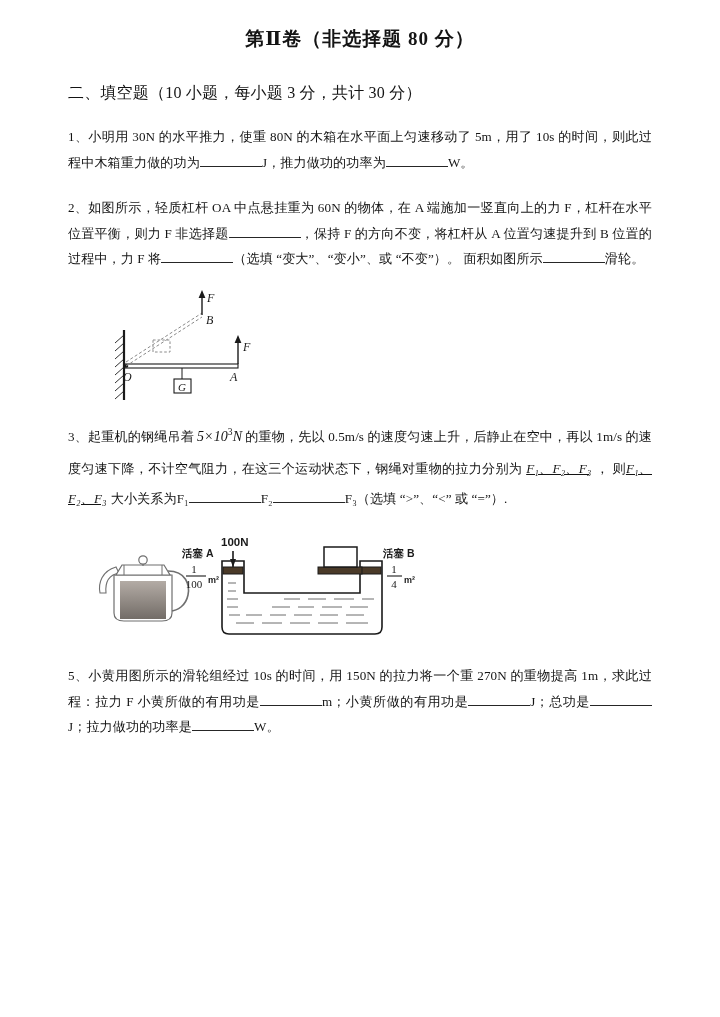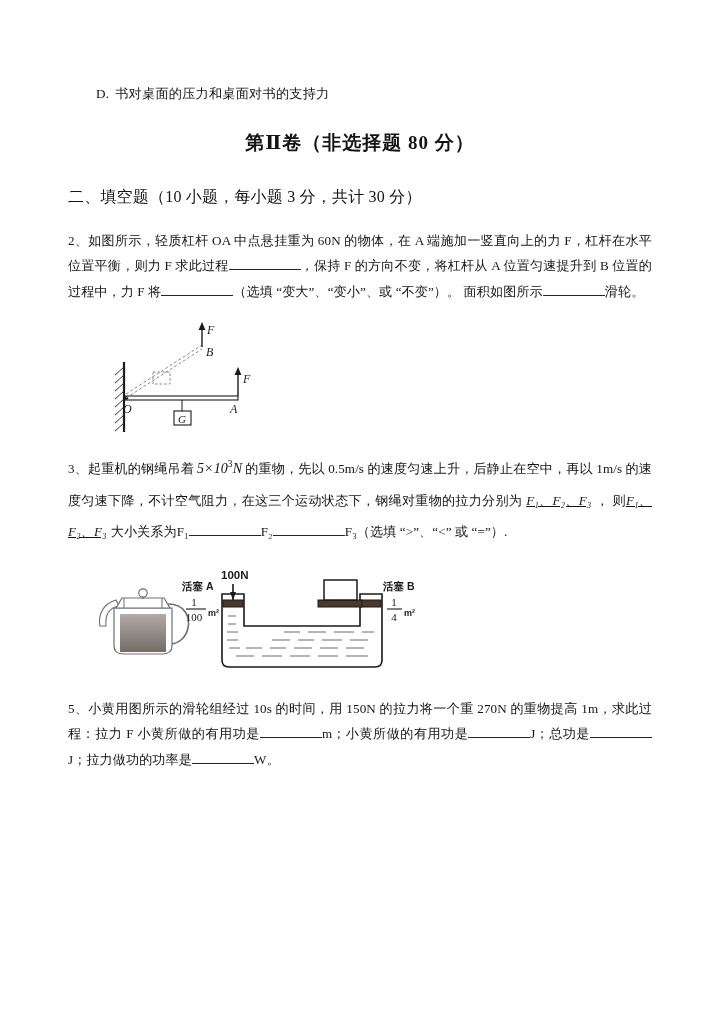--- a/index.html
+++ b/index.html
@@ -101,31 +101,31 @@
     height: 112px;
   }
   svg { display: block; }
 </style>
 </head>
 <body>
 
 <div class="page">
   <div class="content">
 
-    <div class="opt-d">
-      <span class="optlab">D.</span><span>书对桌面的压力和桌面对书的支持力</span>
-    </div>
 
     <div class="vol-title">第Ⅱ卷（非选择题   80 分）</div>
 
     <div class="section-head">二、填空题（10 小题，每小题 3 分，共计 30 分）</div>
 
-
     <div class="q">
-      <span>2、</span><span>如图所示，轻质杠杆 OA 中点悬挂重为 60N 的物体，在 A 端施加一竖直向上的力 F，杠杆在水平位</span><span>置平衡，则力 F 求此过程</span><span class="blank b-lg"></span><span>，保持 F 的方向不变，将杠杆从 A 位置匀速提升到 B 位置的过程中，</span><span>力 F 将</span><span class="blank b-lg"></span><span>（选填 “变大”、“变小”、或 “不变”）。 面积如图所示</span><span class="blank b-md"></span><span>滑轮。</span>
+      <span>1、</span><span>小明用 30N 的水平推力，使重 80N 的木箱在水平面上匀速移动了 5m，用了 10s 的时间，则此过程</span><span>中木箱重力做的功为</span><span class="blank b-md"></span><span>J，推力做功的功率为</span><span class="blank b-md"></span><span>W。</span>
+    </div>
+
+    <div class="q">
+      <span>2、</span><span>如图所示，轻质杠杆 OA 中点悬挂重为 60N 的物体，在 A 端施加一竖直向上的力 F，杠杆在水平位</span><span>置平衡，则力 F 非选择题</span><span class="blank b-lg"></span><span>，保持 F 的方向不变，将杠杆从 A 位置匀速提升到 B 位置的过程中，</span><span>力 F 将</span><span class="blank b-lg"></span><span>（选填 “变大”、“变小”、或 “不变”）。 面积如图所示</span><span class="blank b-md"></span><span>滑轮。</span>
     </div>
 
     <div class="fig-lever">
       <svg width="235" height="115" viewBox="0 0 235 115">
 
         <line x1="34" y1="44" x2="34" y2="114" stroke="#1a1a1a" stroke-width="2.2"></line>
         <g stroke="#1a1a1a" stroke-width="0.9">
           <line x1="34" y1="49" x2="25" y2="57"></line>
           <line x1="34" y1="57" x2="25" y2="65"></line>
           <line x1="34" y1="65" x2="25" y2="73"></line>

